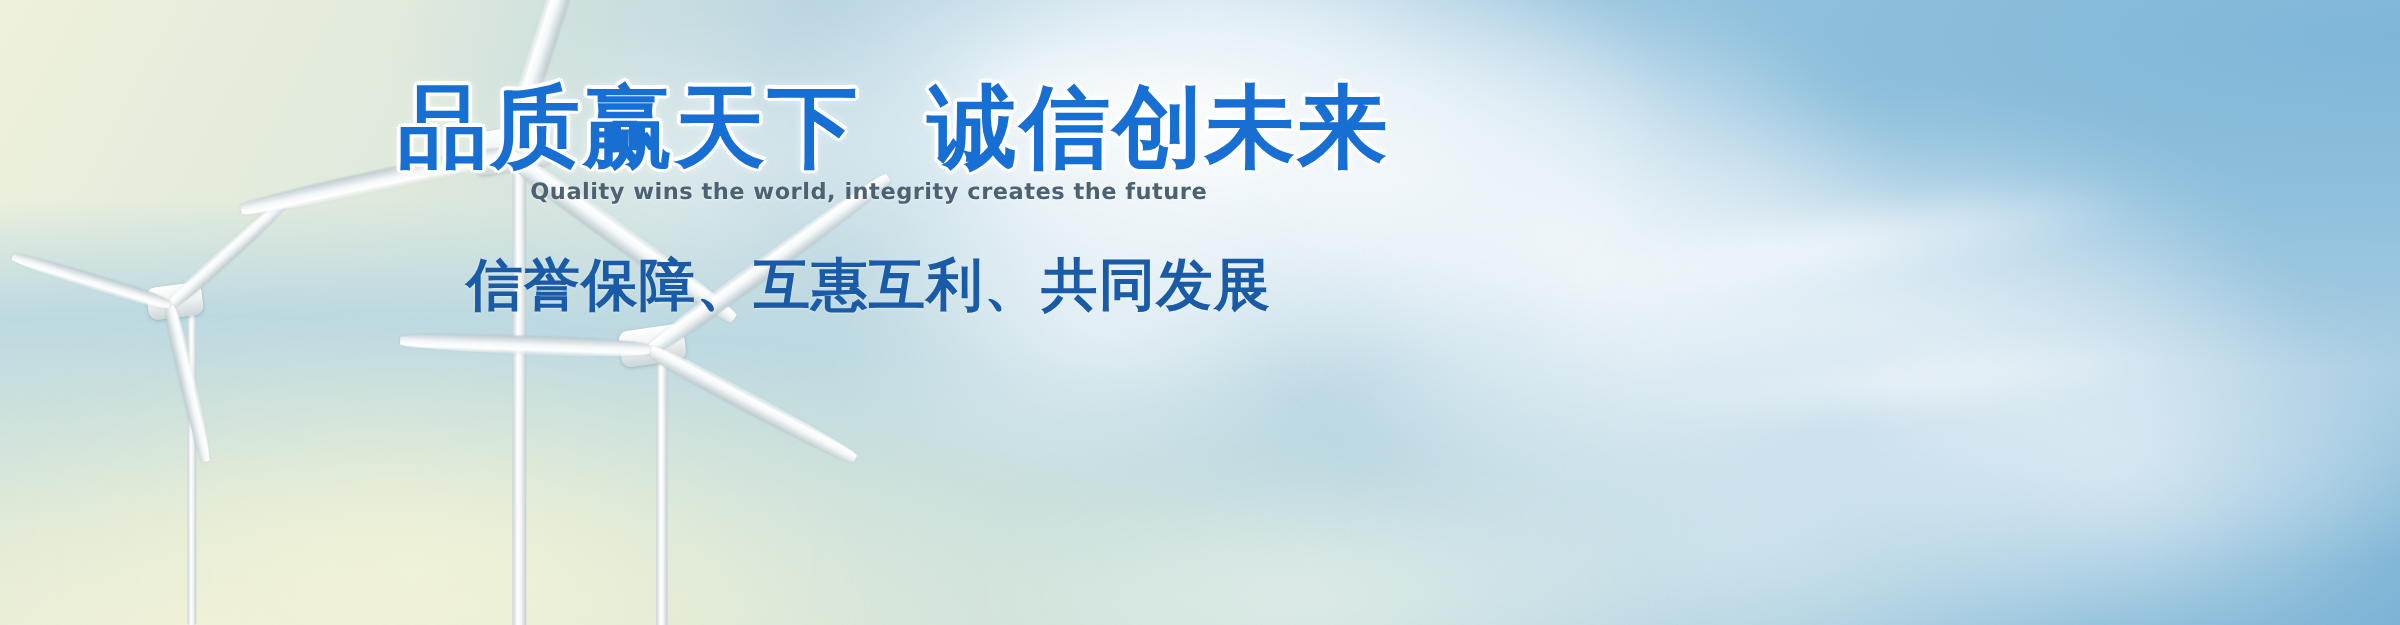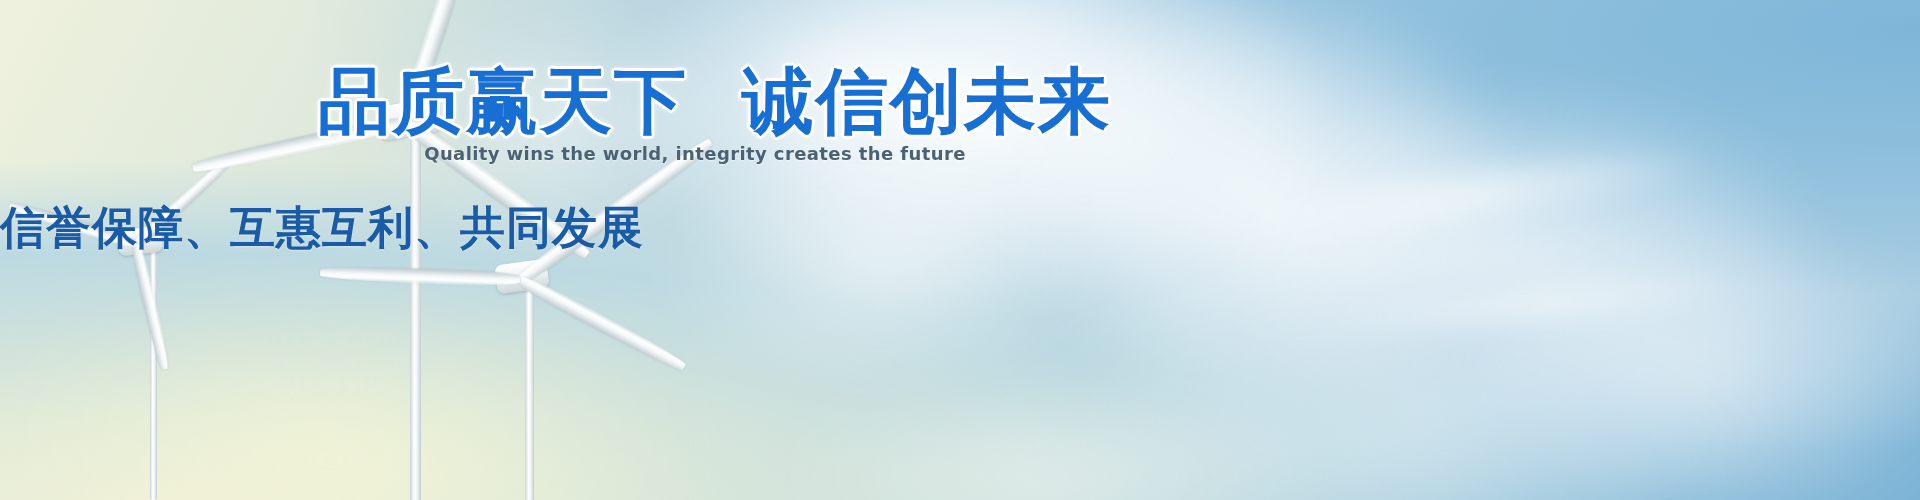--- a/index.html
+++ b/index.html
@@ -90,20 +90,21 @@
   #subtitle{
     position:absolute;left:0;top:143px;width:1390px;
     text-align:center;
     font-family:"DejaVu Sans","Liberation Sans",sans-serif;
     font-weight:700;font-size:18px;letter-spacing:.4px;
     color:#4b6273;
     text-shadow:0 1px 2px rgba(255,255,255,.55);
   }
   #tagline{
     position:absolute;left:0;top:198px;width:1390px;
+    text-align:center;
     font-family:"DejaVu Sans","Liberation Sans",sans-serif;
     font-weight:700;font-size:45px;letter-spacing:1px;
     color:#1a5ba8;
     white-space:pre;
     text-shadow:0 1px 2px rgba(255,255,255,.40);
   }
 </style>
 </head>
 <body>
 

